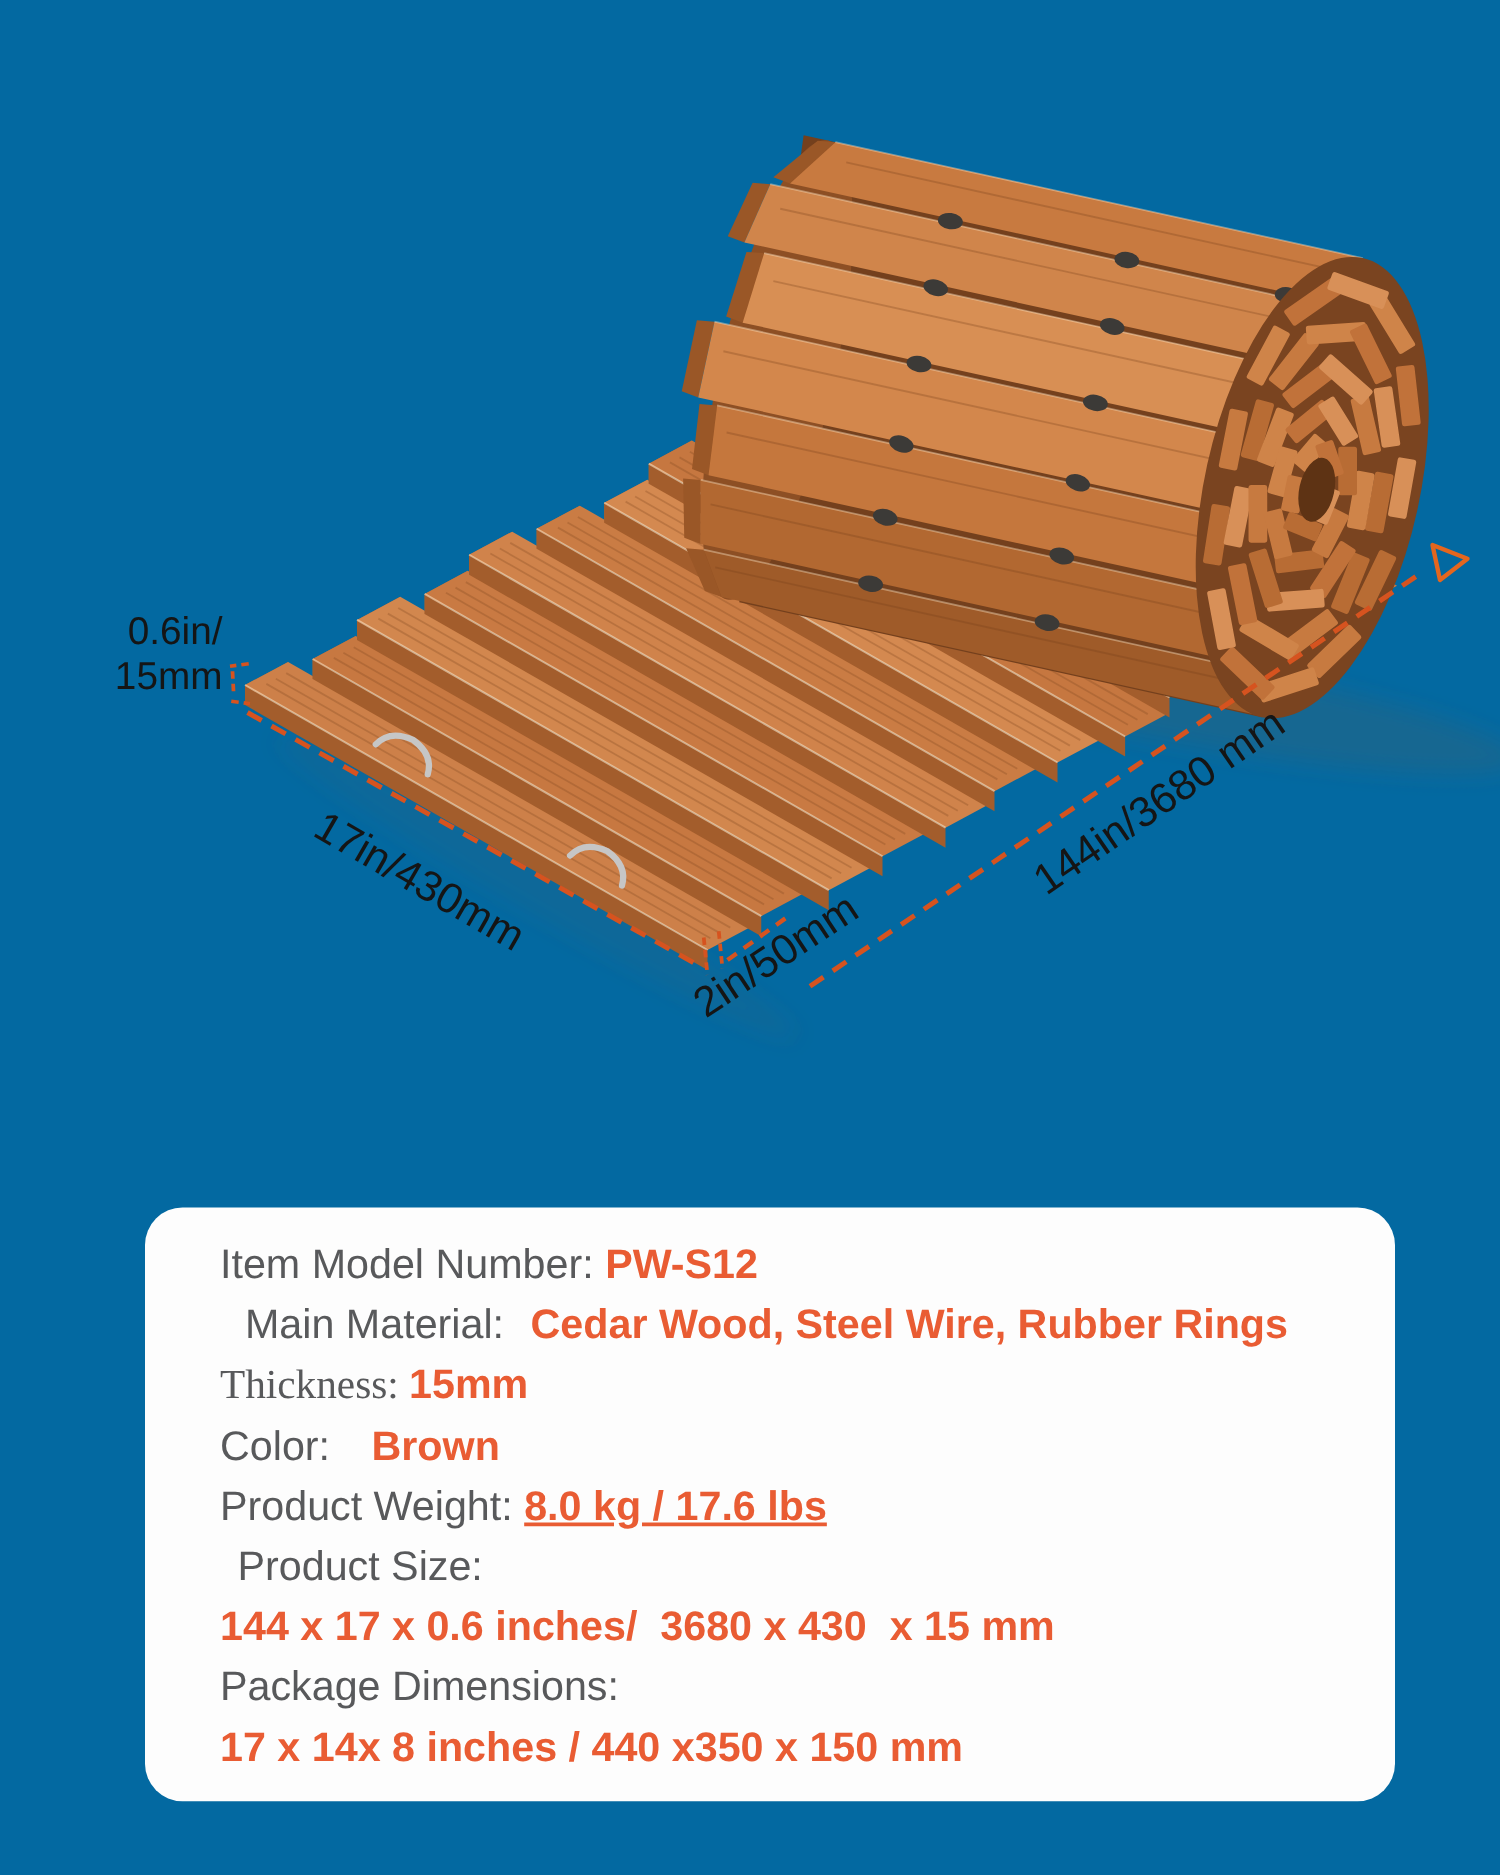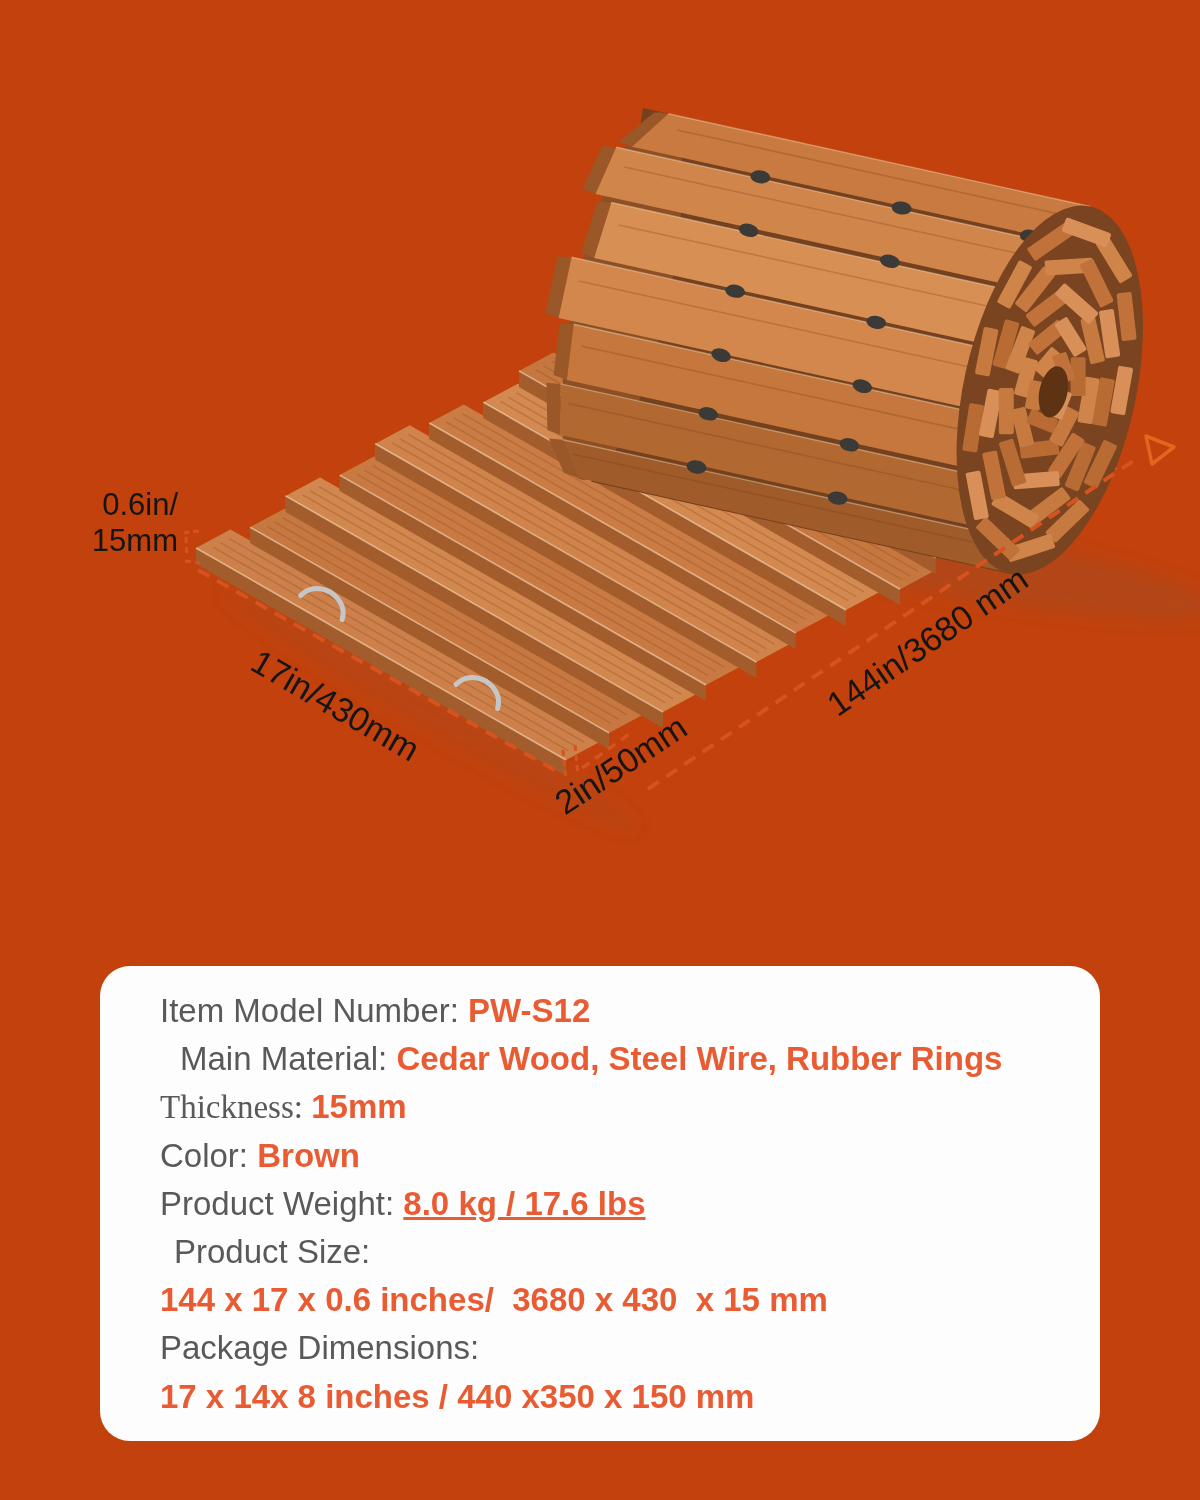--- a/index.html
+++ b/index.html
@@ -1,24 +1,24 @@
 <!DOCTYPE html>
 <html><head>
 <meta charset="utf-8">
 <style>
   html,body{margin:0;padding:0;}
   body{font-family:"Liberation Sans", sans-serif;}
-  .stage{position:relative;width:1200px;height:1500px;background:#c2410c;overflow:hidden;}
+  .stage{position:relative;width:1200px;height:1500px;background:#0369a1;overflow:hidden;}
   #scene{position:absolute;left:0;top:0;}
   .dim-label{position:absolute;color:#151515;font-size:34px;font-weight:500;white-space:nowrap;transform-origin:0 0;}
   .dim-label-thickness{left:30px;top:487px;width:148px;text-align:right;font-size:31px;line-height:36px;transform:none;}
   .dim-label-width{left:264px;top:642px;transform:rotate(30deg);}
   .dim-label-gap{left:548px;top:790px;transform:rotate(-33.5deg);}
   .dim-label-length{left:820px;top:692px;transform:rotate(-34.5deg);}
-  .spec-card{position:absolute;left:100px;top:966px;width:1000px;height:475px;background:#fdfdfd;border-radius:30px;padding:21px 60px;box-sizing:border-box;}
+  .spec-card{position:absolute;left:116px;top:966px;width:1000px;height:475px;background:#fdfdfd;border-radius:30px;padding:21px 60px;box-sizing:border-box;}
   .spec-row{line-height:48.2px;font-size:33px;white-space:pre;}
   .spec-label{font-weight:400;}
   .spec-value{font-weight:700;}
 </style>
 </head>
 <body>
 
 <div class="stage">
 
   <svg id="scene" width="1200" height="960" viewBox="0 0 1200 960">
@@ -267,22 +267,22 @@
   <div class="dim-label dim-label-thickness">
     <span>0.6in/</span><br>
     <span>15mm</span>
   </div>
   <div class="dim-label dim-label-width">17in/430mm</div>
   <div class="dim-label dim-label-gap">2in/50mm</div>
   <div class="dim-label dim-label-length">144in/3680 mm</div>
 
   <section class="spec-card" id="specCard" style="background: rgb(253, 253, 253);">
       <div class="spec-row"><span class="spec-label" style="color: rgb(88, 89, 91);">Item Model Number: </span><span class="spec-value" style="color: rgb(233, 92, 51);">PW-S12</span></div>
-      <div class="spec-row"><span class="spec-label" style="color: rgb(88, 89, 91); margin-left: 20px;">Main Material: </span><span class="spec-value" style="color: rgb(233, 92, 51);">Cedar Wood, Steel Wire, Rubber Rings</span></div>
+      <div class="spec-row"><span class="spec-label" style="color: rgb(88, 89, 91); margin-left: 20px;">Main Material: </span><span class="spec-value" style="color: rgb(233, 92, 51); margin-left: 12px;">Cedar Wood, Steel Wire, Rubber Rings</span></div>
       <div class="spec-row"><span class="spec-label" style="color: rgb(88, 89, 91); font-family: Liberation Serif, serif;">Thickness: </span><span class="spec-value" style="color: rgb(233, 92, 51);">15mm</span></div>
-      <div class="spec-row"><span class="spec-label" style="color: rgb(88, 89, 91);">Color: </span><span class="spec-value" style="color: rgb(233, 92, 51);">Brown</span></div>
+      <div class="spec-row"><span class="spec-label" style="color: rgb(88, 89, 91);">Color: </span><span class="spec-value" style="color: rgb(233, 92, 51); margin-left: 24px;">Brown</span></div>
       <div class="spec-row"><span class="spec-label" style="color: rgb(88, 89, 91);">Product Weight: </span><span class="spec-value" style="color: rgb(233, 92, 51); text-decoration: underline;">8.0 kg / 17.6 lbs</span></div>
       <div class="spec-row"><span class="spec-label" style="color: rgb(88, 89, 91); margin-left: 14px;">Product Size:</span></div>
       <div class="spec-row"><span class="spec-value" style="color: rgb(233, 92, 51); margin-top: 32px;">144 x 17 x 0.6 inches/  3680 x 430  x 15 mm</span></div>
       <div class="spec-row"><span class="spec-label" style="color: rgb(88, 89, 91);">Package Dimensions:</span></div>
       <div class="spec-row"><span class="spec-value" style="color: rgb(233, 92, 51);">17 x 14x 8 inches / 440 x350 x 150 mm</span></div>
     </section>
 </div>
 
 </body></html>

